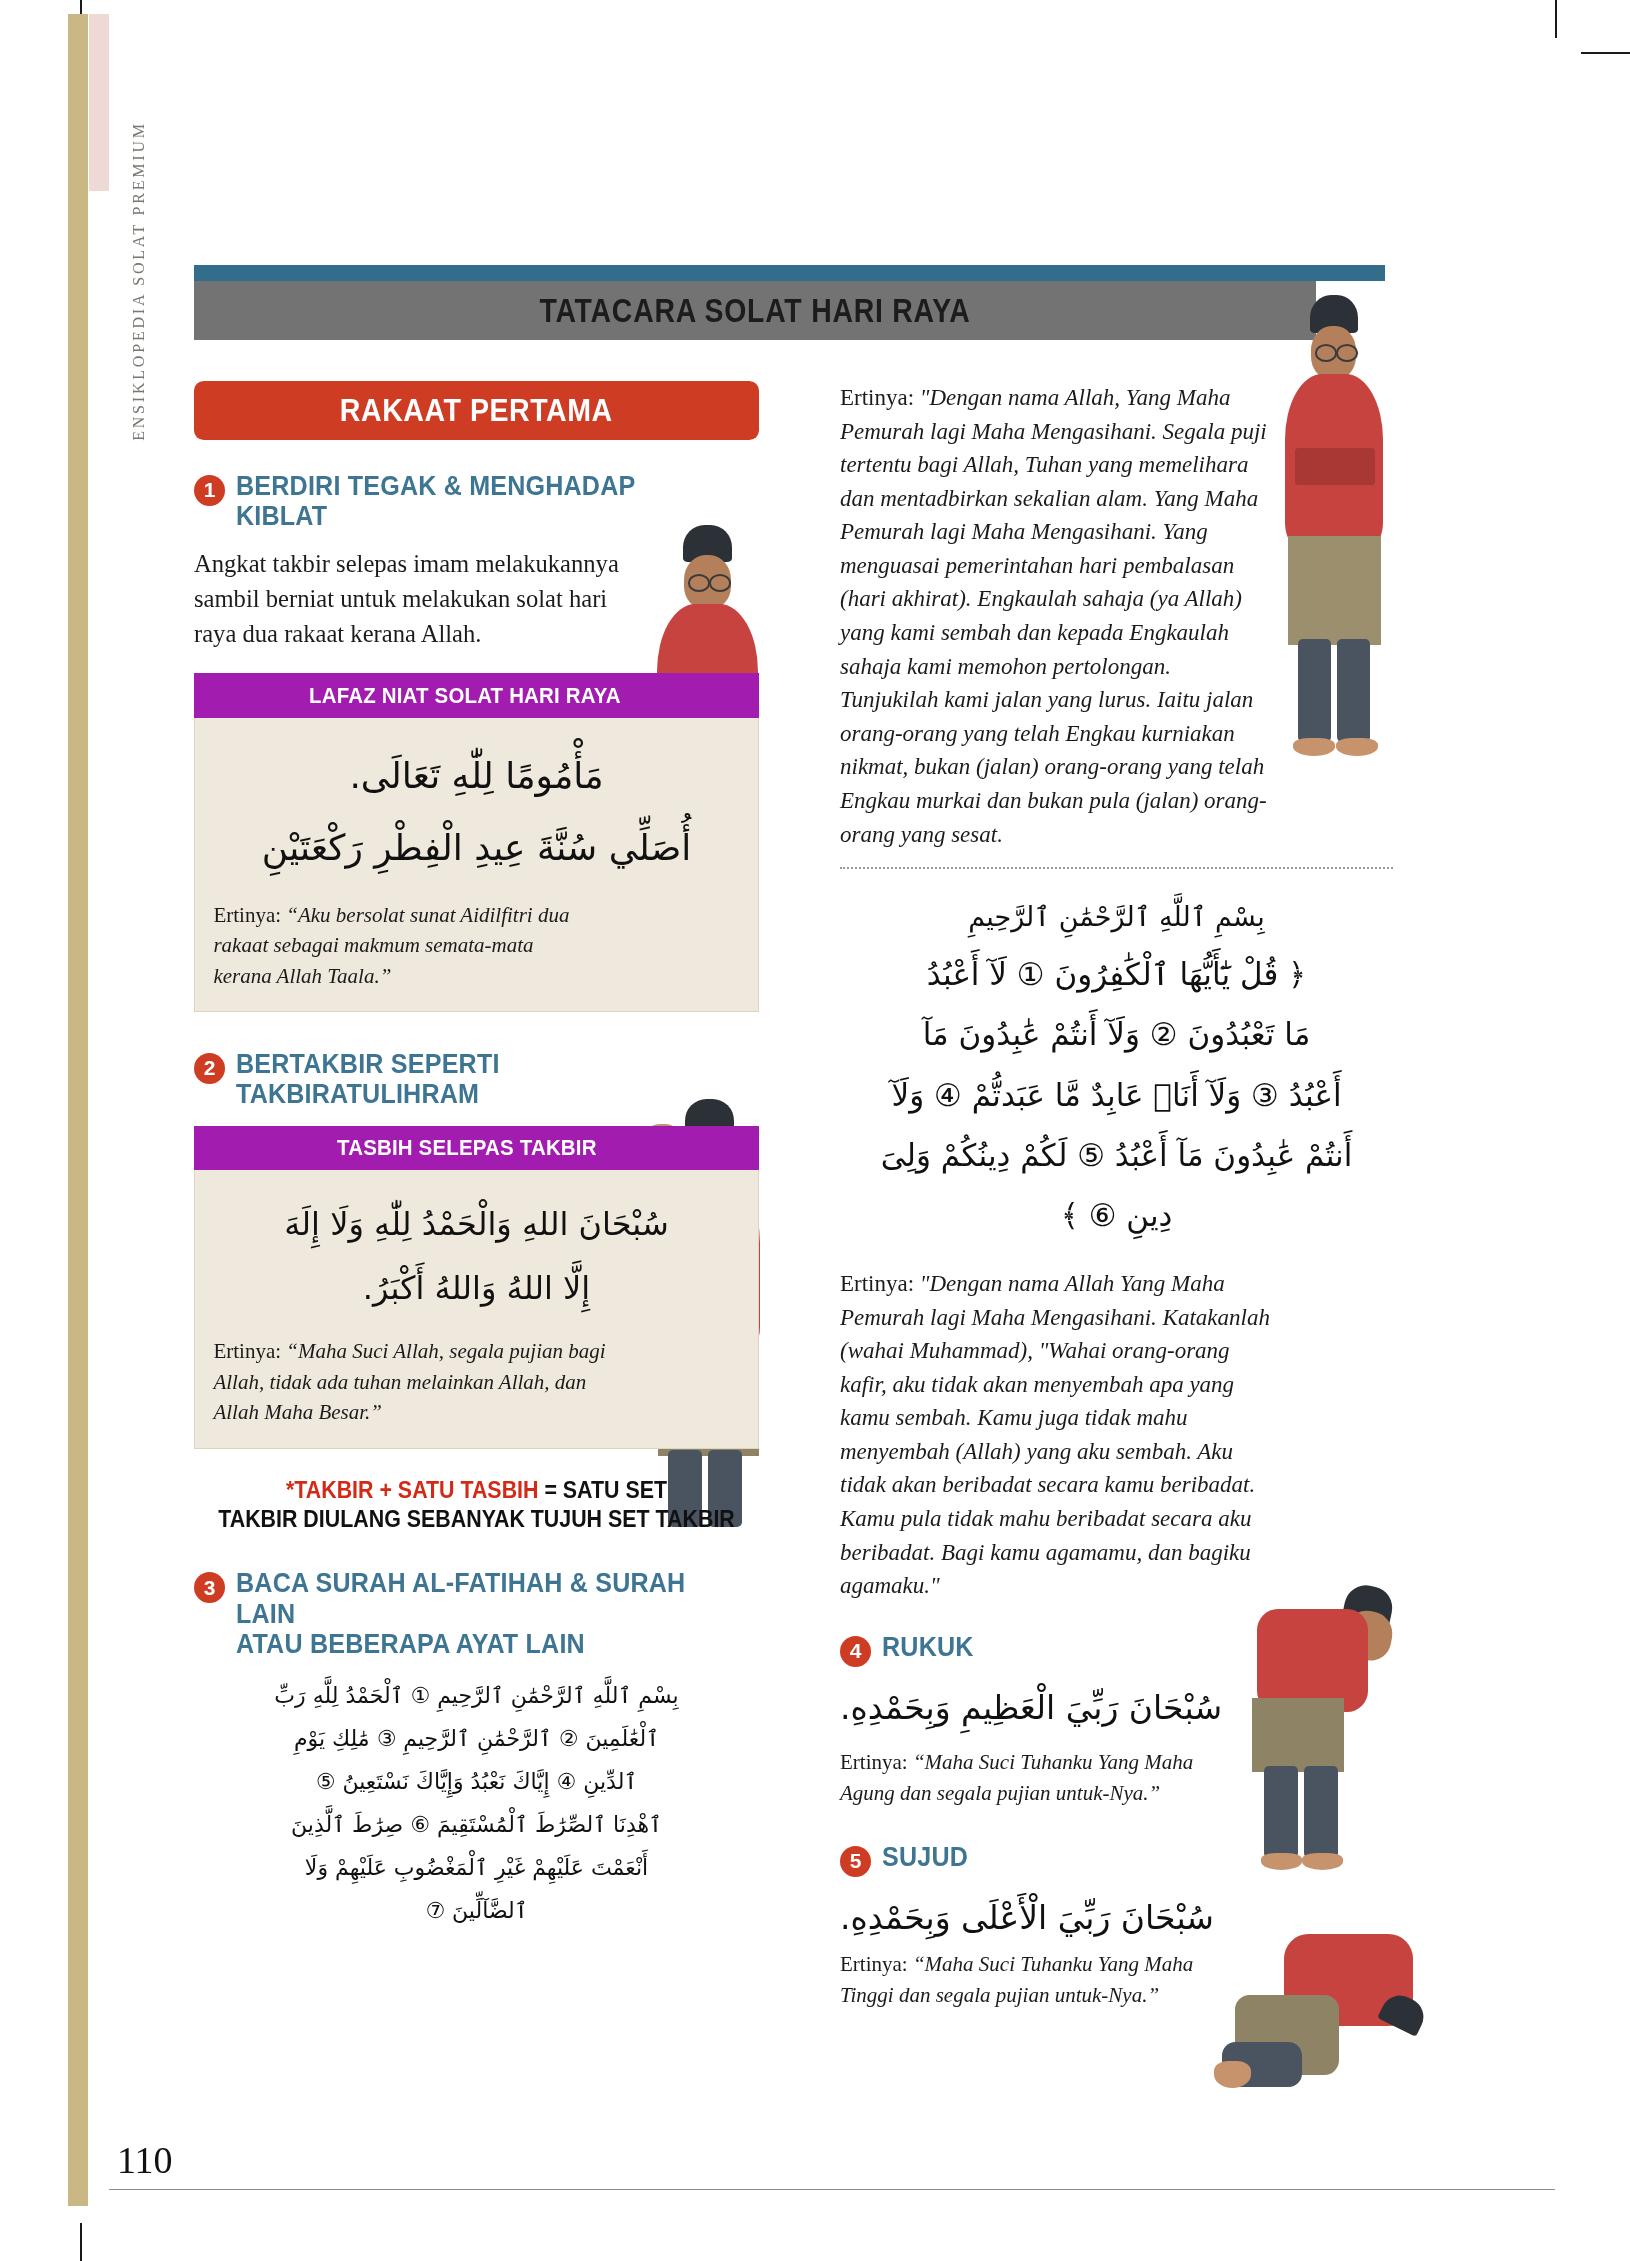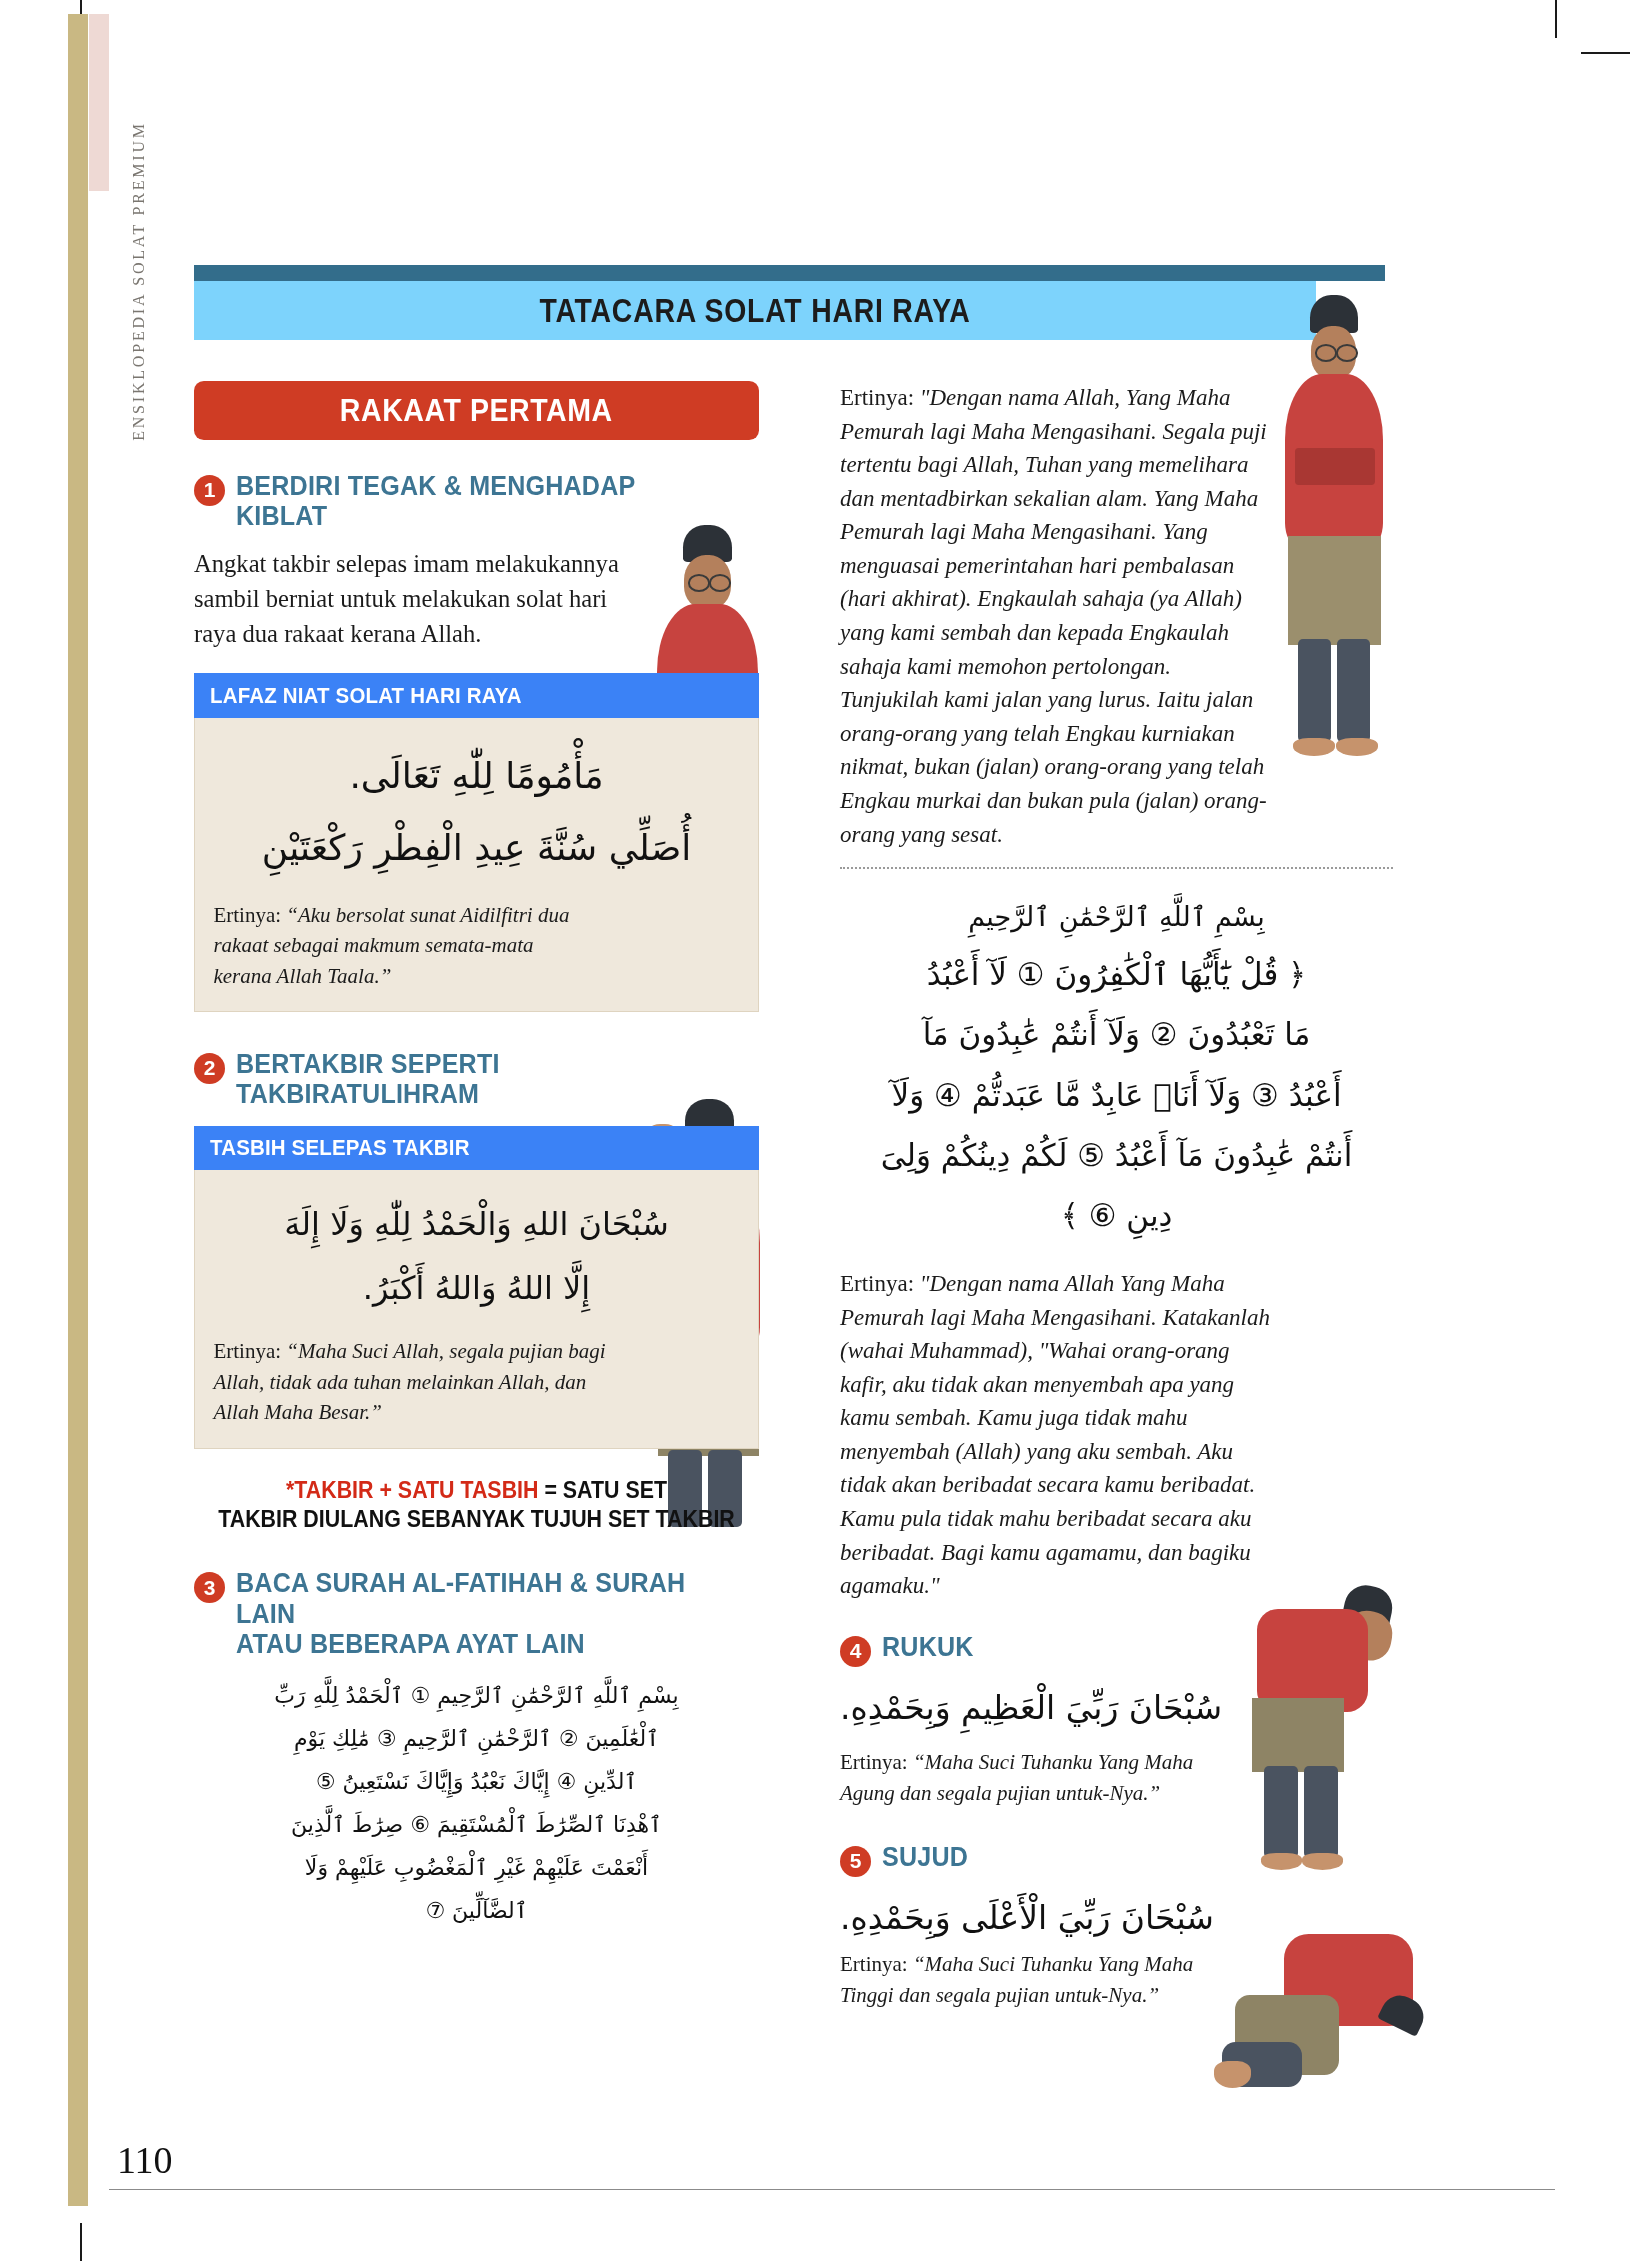--- a/index.html
+++ b/index.html
@@ -36,21 +36,21 @@
     text-align:center;
     font-family:"Liberation Serif", serif;
     font-size:16px;
     letter-spacing:2.8px;
     color:#7a7670;
     white-space:nowrap;
   }
 
   .masthead{
     position:absolute;left:194px;top:265px;width:1122px;height:75px;
-    background:#7dd3fc;
+    background:#737373;
   }
   .masthead-top{
     position:absolute;left:194px;top:265px;width:1191px;height:16px;
     background:#336d8b;
   }
   .masthead h1{
     position:absolute;left:0;top:27px;width:100%;
     margin:0;
     text-align:center;
     font-family:"Liberation Sans", sans-serif;
@@ -104,22 +104,23 @@
   .body-text{
     font-family:"Liberation Serif", serif;
     font-size:24.6px;line-height:1.42;color:#1b1b1b;
     margin:0 0 21px 0;
   }
   .body-text b{font-weight:bold;}
 
   
   .boxed{margin-bottom:27px;position:relative;}
   .box-head{
-    background:#3b82f6;
+    background:#a21caf;
     padding:9.8px 16px 8.6px 16px;
+    text-align:center;
   }
   .box-head span{
     font-family:"Liberation Sans", sans-serif;
     font-weight:bold;font-size:22px;color:#ffffff;letter-spacing:0.2px;
     transform:scaleX(0.93);display:inline-block;transform-origin:left center;
   }
   .box-body{
     background:#efe8dc;
     border:1.8px solid #dfd4c0;
     border-top:none;

